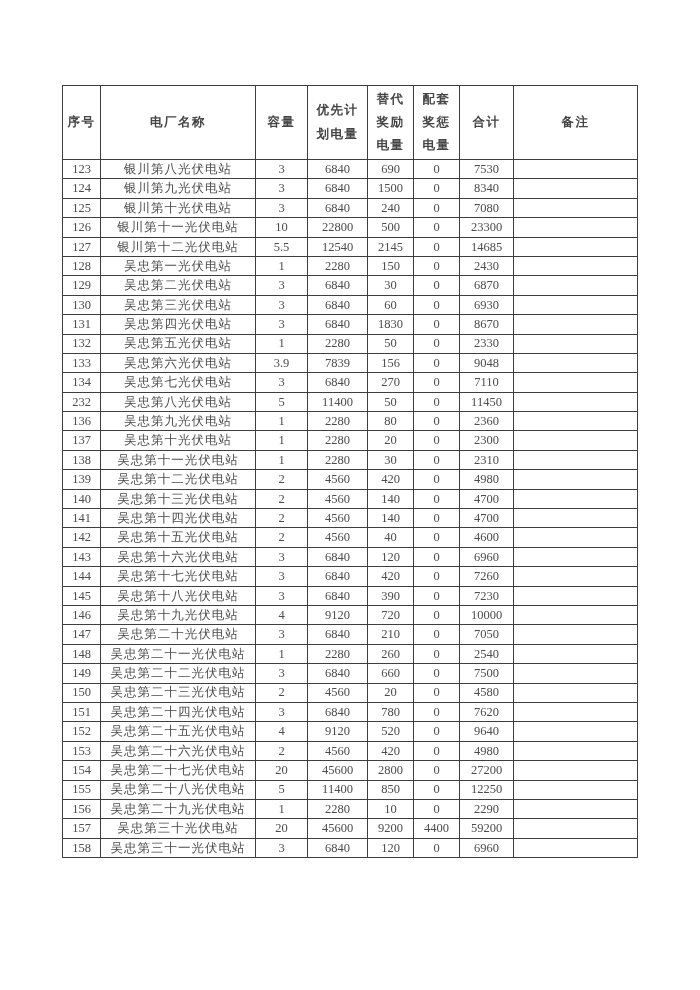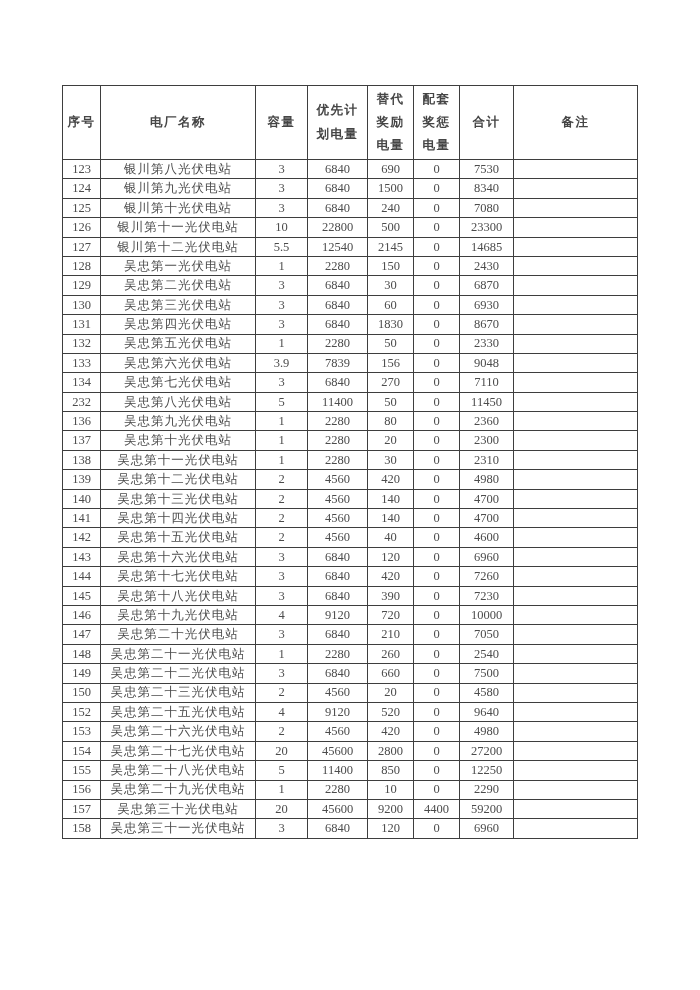--- a/index.html
+++ b/index.html
@@ -367,20 +367,30 @@
           <td class="cell-seq">150</td>
           <td class="cell-name">吴忠第二十三光伏电站</td>
           <td class="cell-capacity">2</td>
           <td class="cell-priority">4560</td>
           <td class="cell-replace">20</td>
           <td class="cell-support">0</td>
           <td class="cell-total">4580</td>
           <td class="cell-remark"></td>
         </tr>
         <tr>
+          <td class="cell-seq">151</td>
+          <td class="cell-name">吴忠第二十四光伏电站</td>
+          <td class="cell-capacity">3</td>
+          <td class="cell-priority">6840</td>
+          <td class="cell-replace">780</td>
+          <td class="cell-support">0</td>
+          <td class="cell-total">7620</td>
+          <td class="cell-remark"></td>
+        </tr>
+        <tr>
           <td class="cell-seq">152</td>
           <td class="cell-name">吴忠第二十五光伏电站</td>
           <td class="cell-capacity">4</td>
           <td class="cell-priority">9120</td>
           <td class="cell-replace">520</td>
           <td class="cell-support">0</td>
           <td class="cell-total">9640</td>
           <td class="cell-remark"></td>
         </tr>
         <tr>

